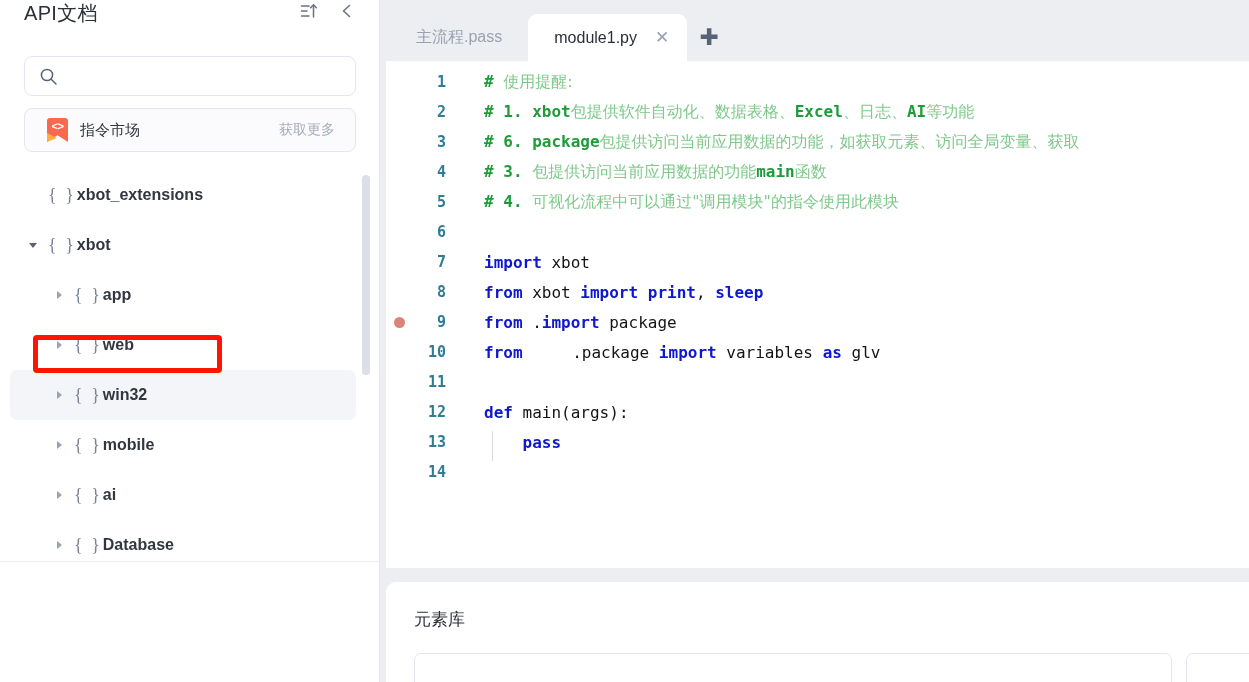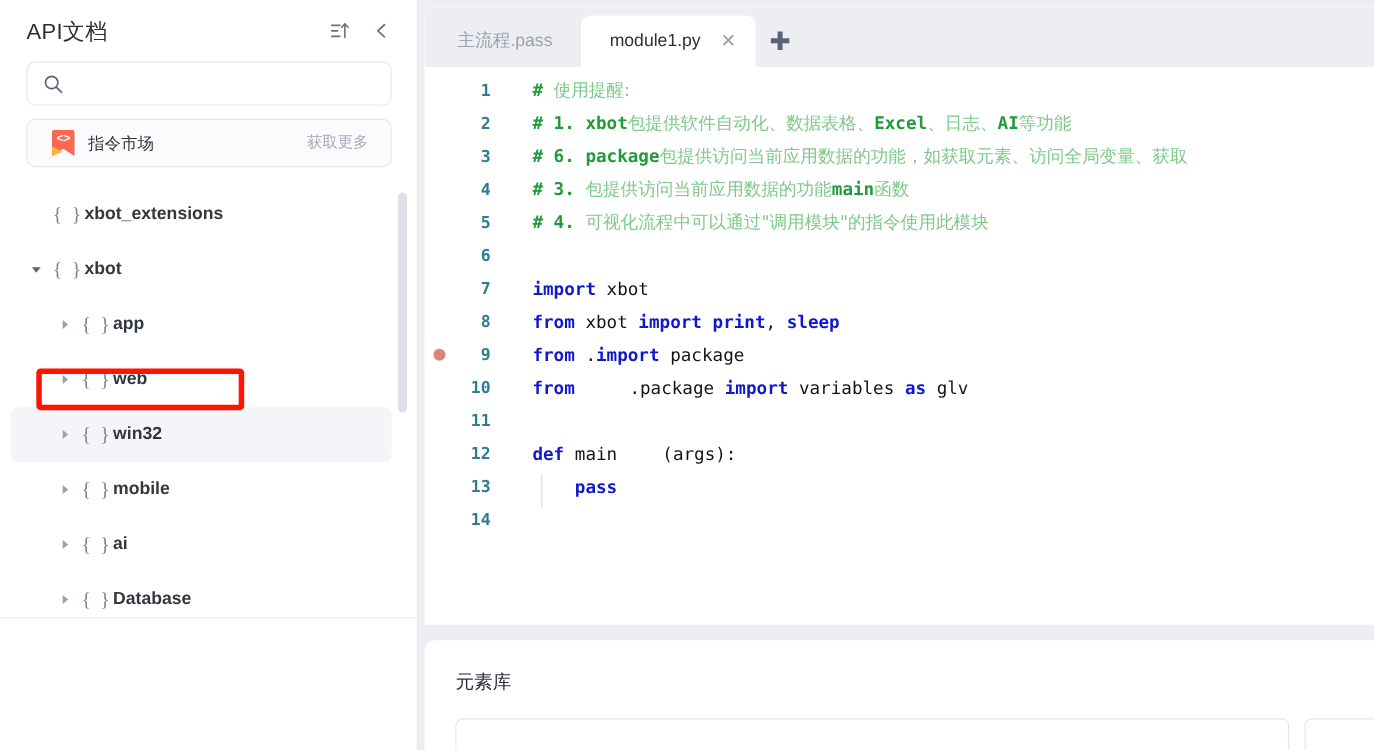--- a/index.html
+++ b/index.html
@@ -24,21 +24,21 @@
   .sidebar {
     position: relative;
     width: 380px;
     height: 682px;
     background: #ffffff;
     flex: 0 0 380px;
   }
 
   .sidebar-header {
     display: flex;
-    align-items: center;
+    align-items: flex-start;
     height: 56px;
     padding: 0 22px 0 24px;
   }
   .sidebar-title {
     font-size: 20px;
     color: #2b2f38;
     letter-spacing: .3px;
     flex: 1;
   }
   .hdr-icons { display: flex; align-items: center; gap: 16px; }
@@ -530,21 +530,21 @@
             <span class="code-text"><span class="kw" style="white-space: pre;">from</span><span class="id" style="white-space: pre; padding-left: 40px;"> .package </span><span class="kw" style="white-space: pre;">import</span><span class="id" style="white-space: pre;"> variables </span><span class="kw" style="white-space: pre;">as</span><span class="id" style="white-space: pre;"> glv</span></span>
           </div>
           <div class="code-line">
             <span class="bp-col"></span>
             <span class="ln">11</span>
             <span class="code-text"></span>
           </div>
           <div class="code-line">
             <span class="bp-col"></span>
             <span class="ln">12</span>
-            <span class="code-text"><span class="kw" style="white-space: pre;">def</span><span class="id" style="white-space: pre;"> main</span><span class="pun" style="white-space: pre; margin-left: 41px;">(args):</span></span>
+            <span class="code-text"><span class="kw" style="white-space: pre;">def</span><span class="id" style="white-space: pre;"> main</span><span class="pun" style="white-space: pre;">(args):</span></span>
           </div>
           <div class="code-line">
             <span class="bp-col"></span>
             <span class="ln">13</span>
             <span class="code-text"><span class="indent-guide"></span><span class="id" style="white-space: pre;">    </span><span class="kw" style="white-space: pre;">pass</span></span>
           </div>
           <div class="code-line">
             <span class="bp-col"></span>
             <span class="ln">14</span>
             <span class="code-text"></span>

